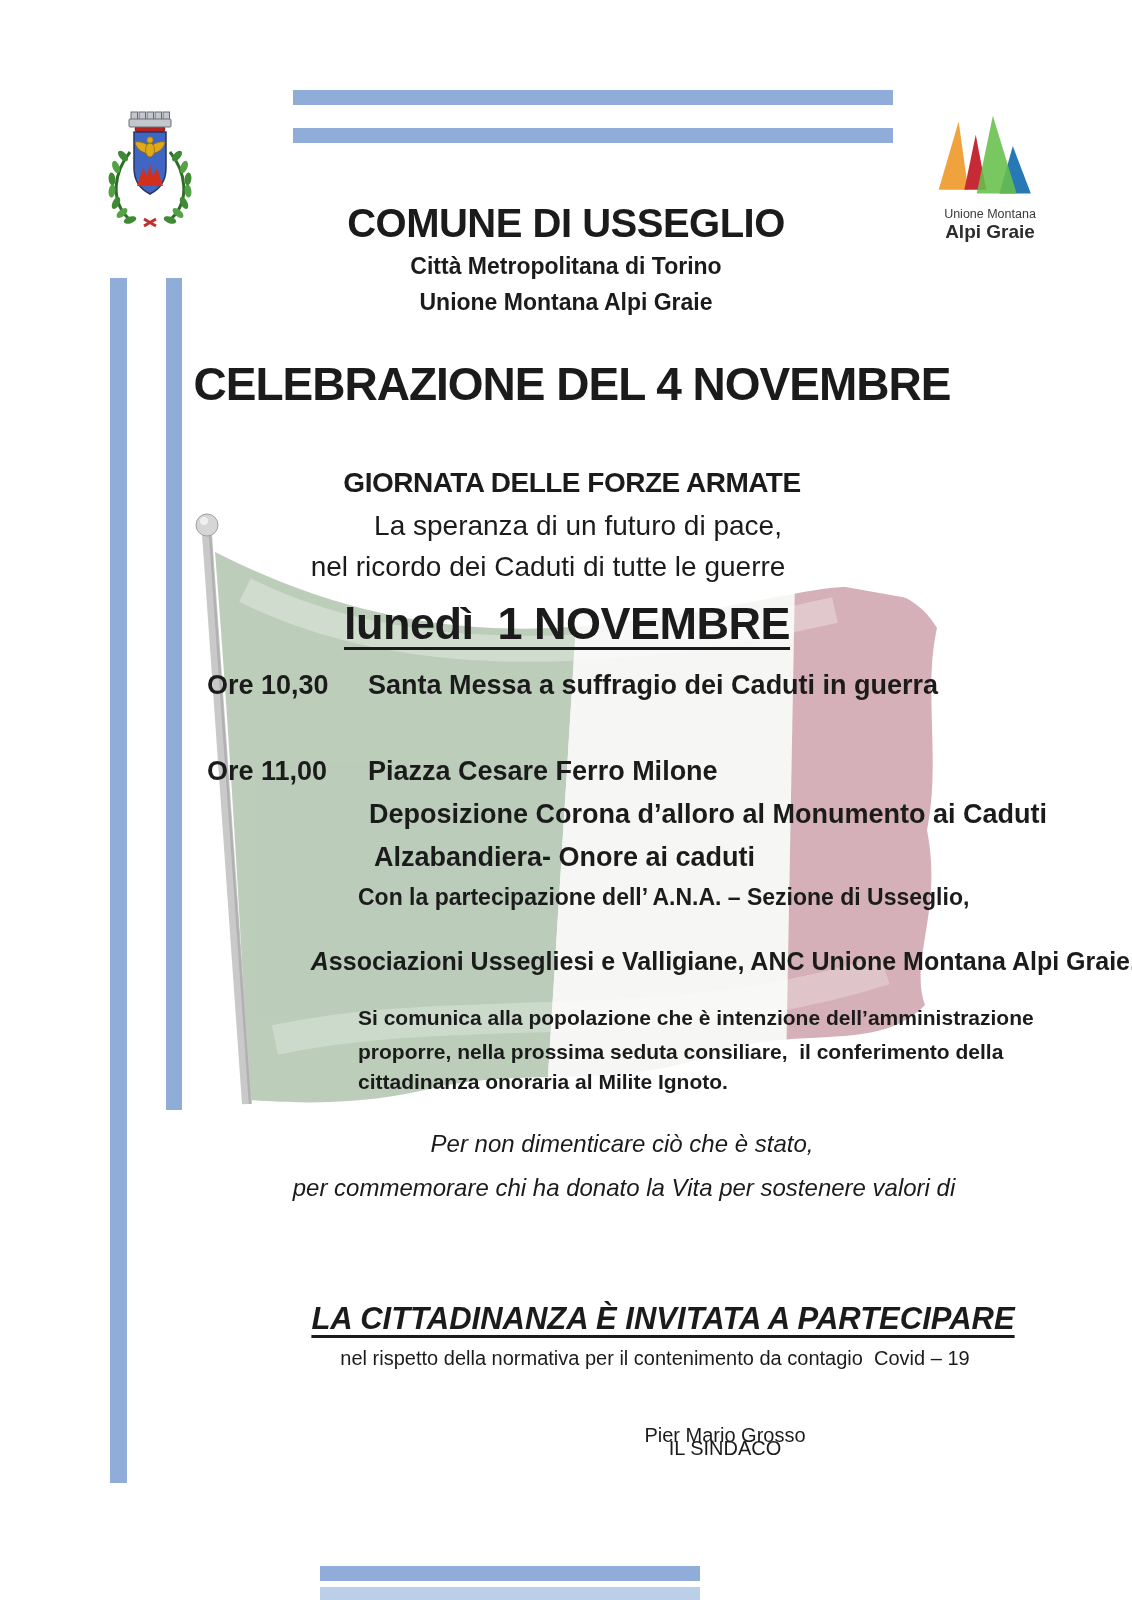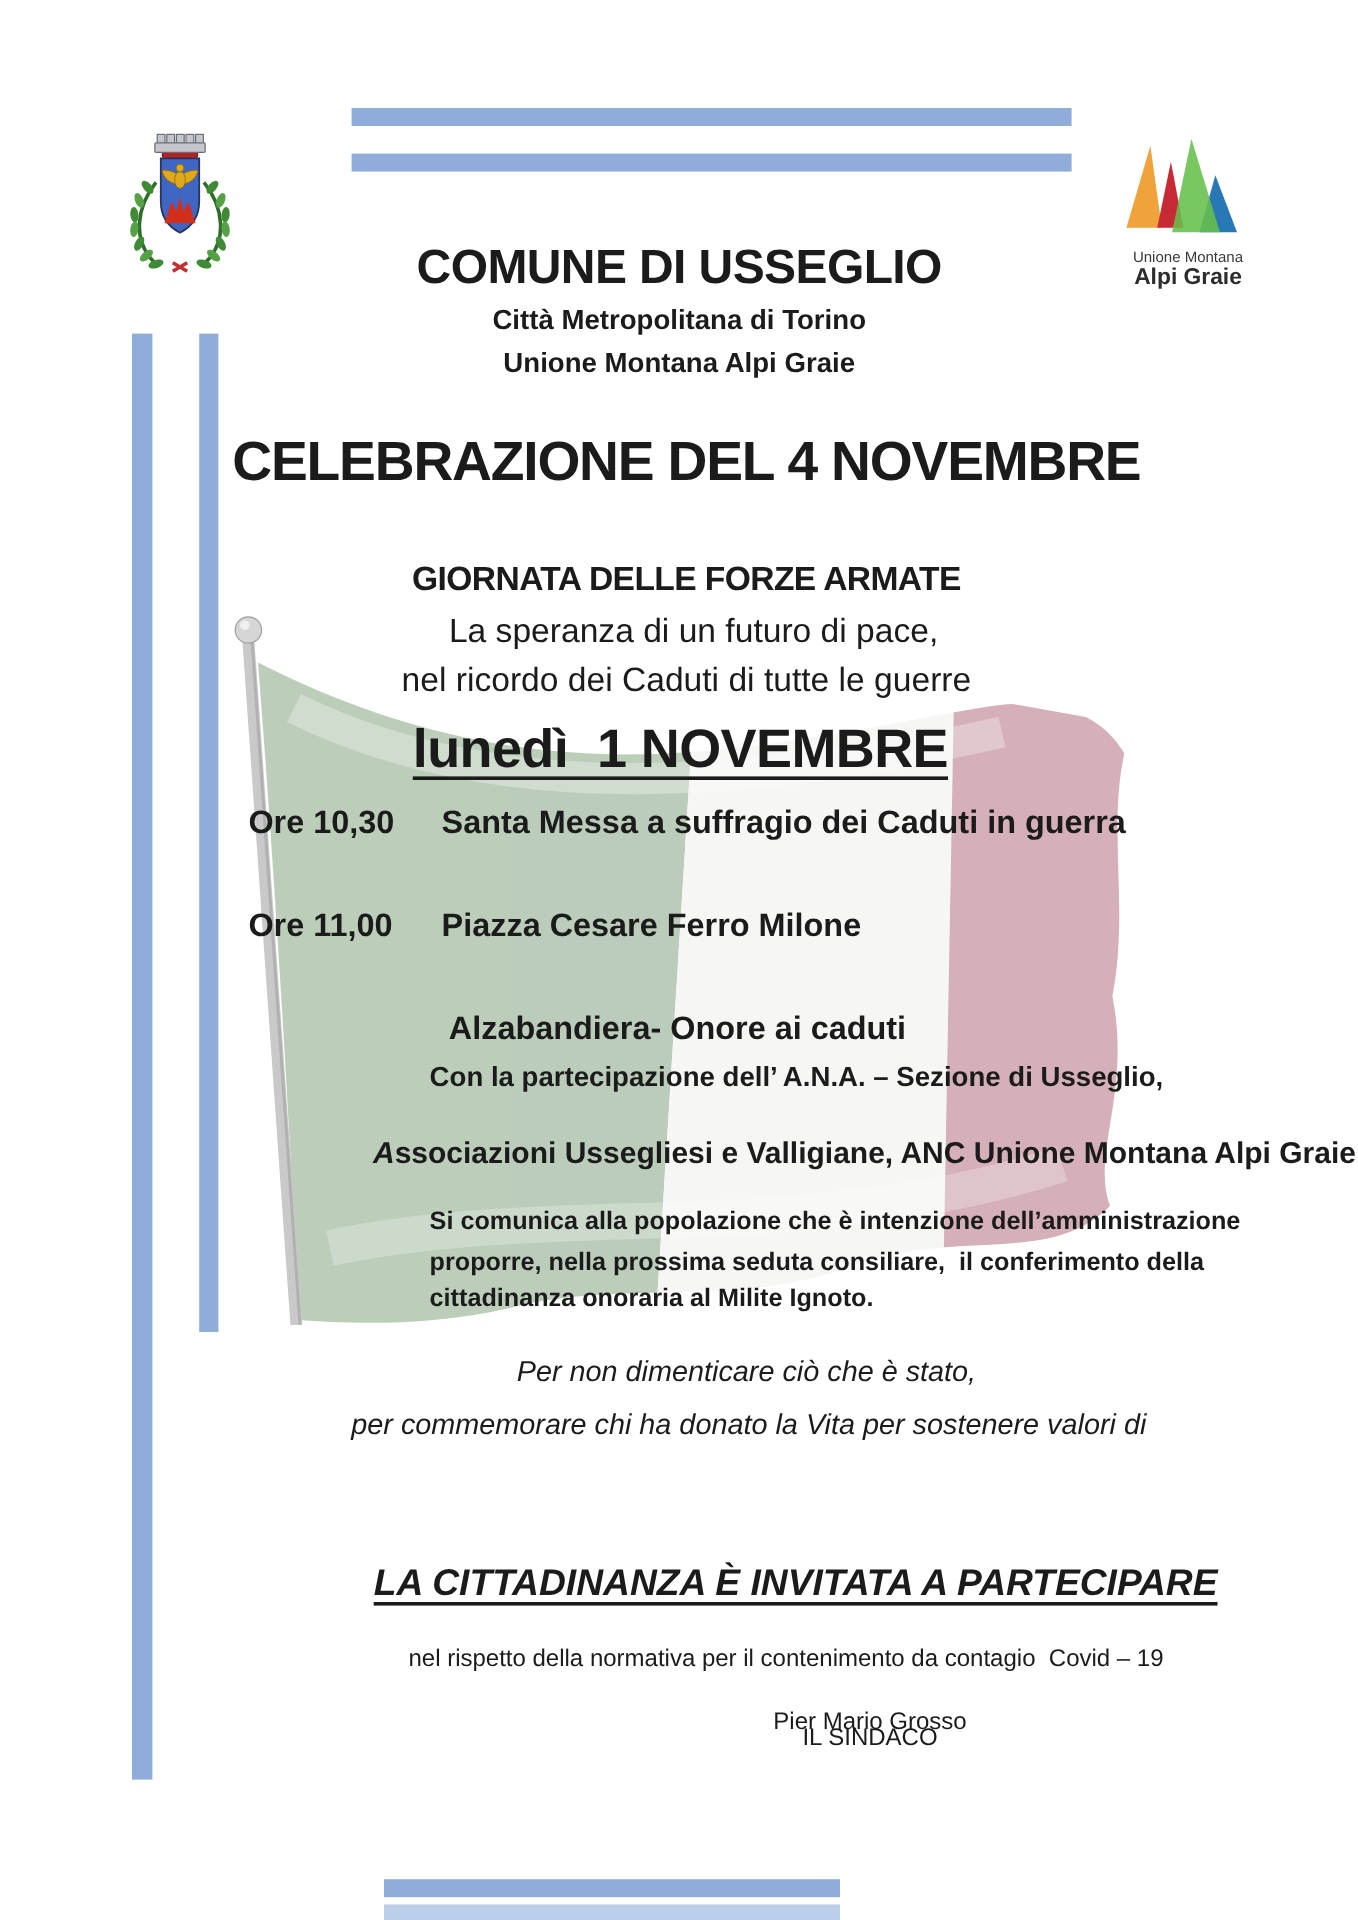--- a/index.html
+++ b/index.html
@@ -138,41 +138,42 @@
     </g>
   </svg>
 
   <div class="line ctr t-comune" style="left:566px;top:200px;">COMUNE DI USSEGLIO</div>
   <div class="line ctr t-sub" style="left:566px;top:253px;">Città Metropolitana di Torino</div>
   <div class="line ctr t-sub" style="left:566px;top:289px;">Unione Montana Alpi Graie</div>
 
   <div class="line ctr t-title" style="left:572px;top:358px;">CELEBRAZIONE DEL 4 NOVEMBRE</div>
   <div class="line ctr t-sub2" style="left:572px;top:467px;">GIORNATA DELLE FORZE ARMATE</div>
   <div class="line ctr t-motto" style="left:578px;top:510px;">La speranza di un futuro di pace,</div>
-  <div class="line ctr t-motto" style="left:572px;top:551px;text-align:center;">nel ricordo dei Caduti di tutte le guerre</div>
+  <div class="line ctr t-motto" style="left:548px;top:551px;text-align:center;">nel ricordo dei Caduti di tutte le guerre</div>
   <div class="line ctr t-date" style="left:567px;top:598px;">lunedì  1 NOVEMBRE</div>
 
   <div class="line sched" style="left:207px;top:670px;">Ore 10,30</div>
   <div class="line sched" style="left:368px;top:670px;">Santa Messa a suffragio dei Caduti in guerra</div>
 
   <div class="line sched" style="left:207px;top:756px;">Ore 11,00</div>
   <div class="line sched" style="left:368px;top:756px;">Piazza Cesare Ferro Milone</div>
+  <div class="line sched" style="left:369px;top:799px;">Deposizione Corona d’alloro al Monumento ai Caduti</div>
   <div class="line sched" style="left:374px;top:842px;">Alzabandiera- Onore ai caduti</div>
 
   <div class="line part1" style="left:358px;top:884px;">Con la partecipazione dell’ A.N.A. – Sezione di Usseglio,</div>
   <div class="line part2" style="left:283px;top:918px;">
     <span class="it">A</span><span>ssociazioni Ussegliesi e Valligiane, ANC Unione Montana Alpi Graie.</span>
   </div>
 
   <div class="line notice" style="left:358px;top:1006px;">Si comunica alla popolazione che è intenzione dell’amministrazione</div>
   <div class="line notice" style="left:358px;top:1040px;">proporre, nella prossima seduta consiliare,  il conferimento della</div>
   <div class="line notice" style="left:358px;top:1070px;text-align:center;">cittadinanza onoraria al Milite Ignoto.</div>
 
   <div class="line ctr rem" style="left:622px;top:1130px;">Per non dimenticare ciò che è stato,</div>
   <div class="line ctr rem" style="left:624px;top:1174px;">per commemorare chi ha donato la Vita per sostenere valori di</div>
 
   <div class="line ctr invite" style="left:663px;top:1301px;">LA CITTADINANZA È INVITATA A PARTECIPARE</div>
-  <div class="line ctr covid" style="left:655px;top:1347px;margin-top:24px;">nel rispetto della normativa per il contenimento da contagio  Covid – 19</div>
+  <div class="line ctr covid" style="left:655px;top:1347px;">nel rispetto della normativa per il contenimento da contagio  Covid – 19</div>
 
   <div class="line ctr sig" style="left:725px;top:1397px;margin-top:40px;">IL SINDACO</div>
   <div class="line ctr sig" style="left:725px;top:1424px;">Pier Mario Grosso</div>
 
 </div>
 
 </body></html>

